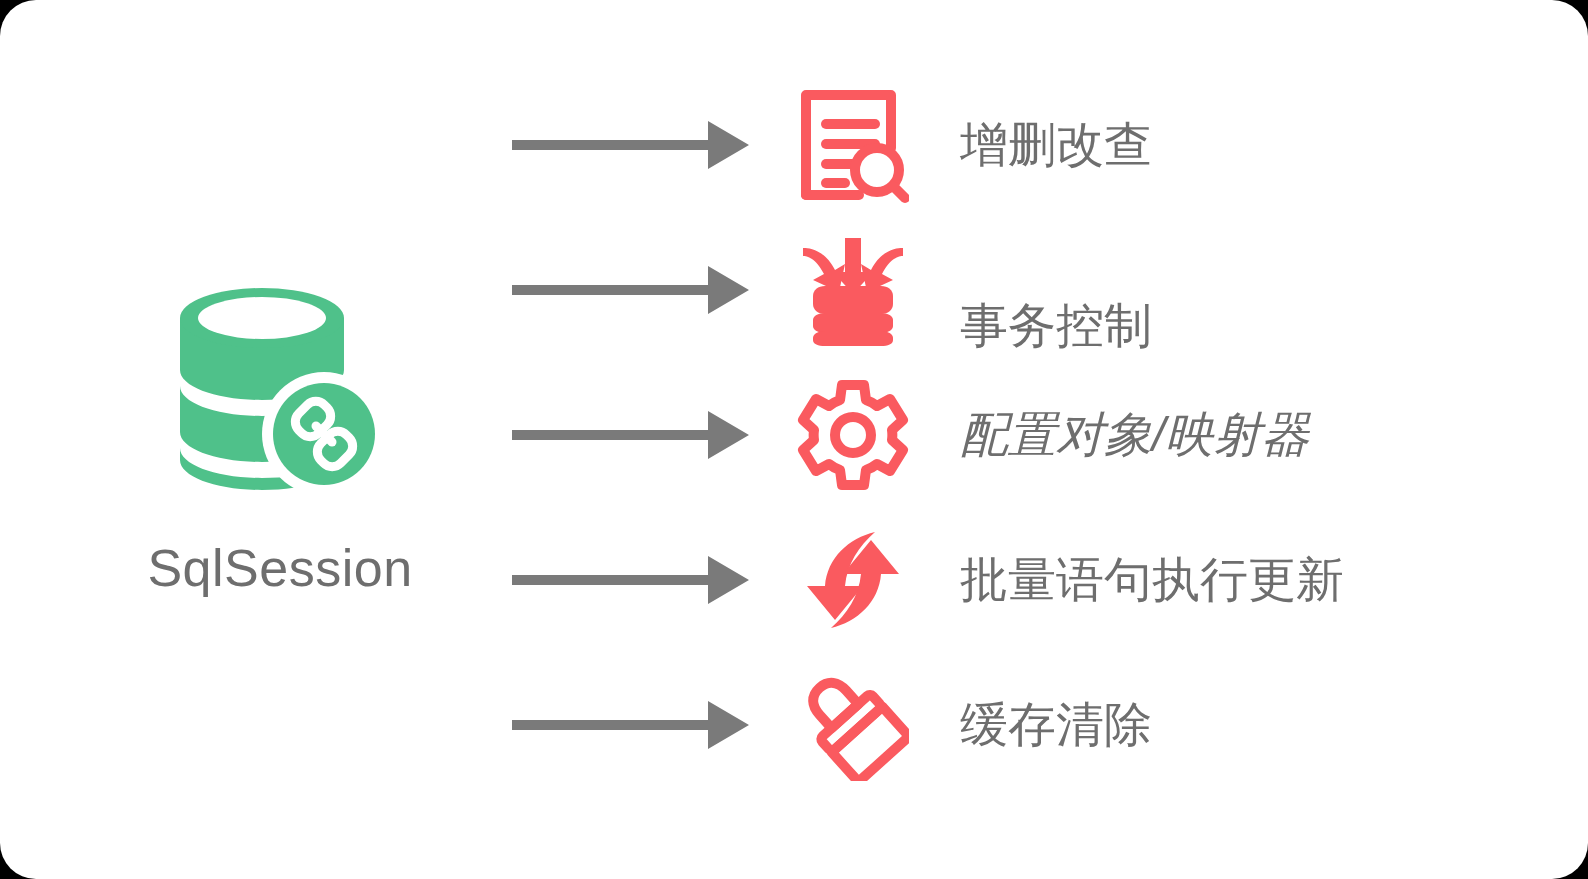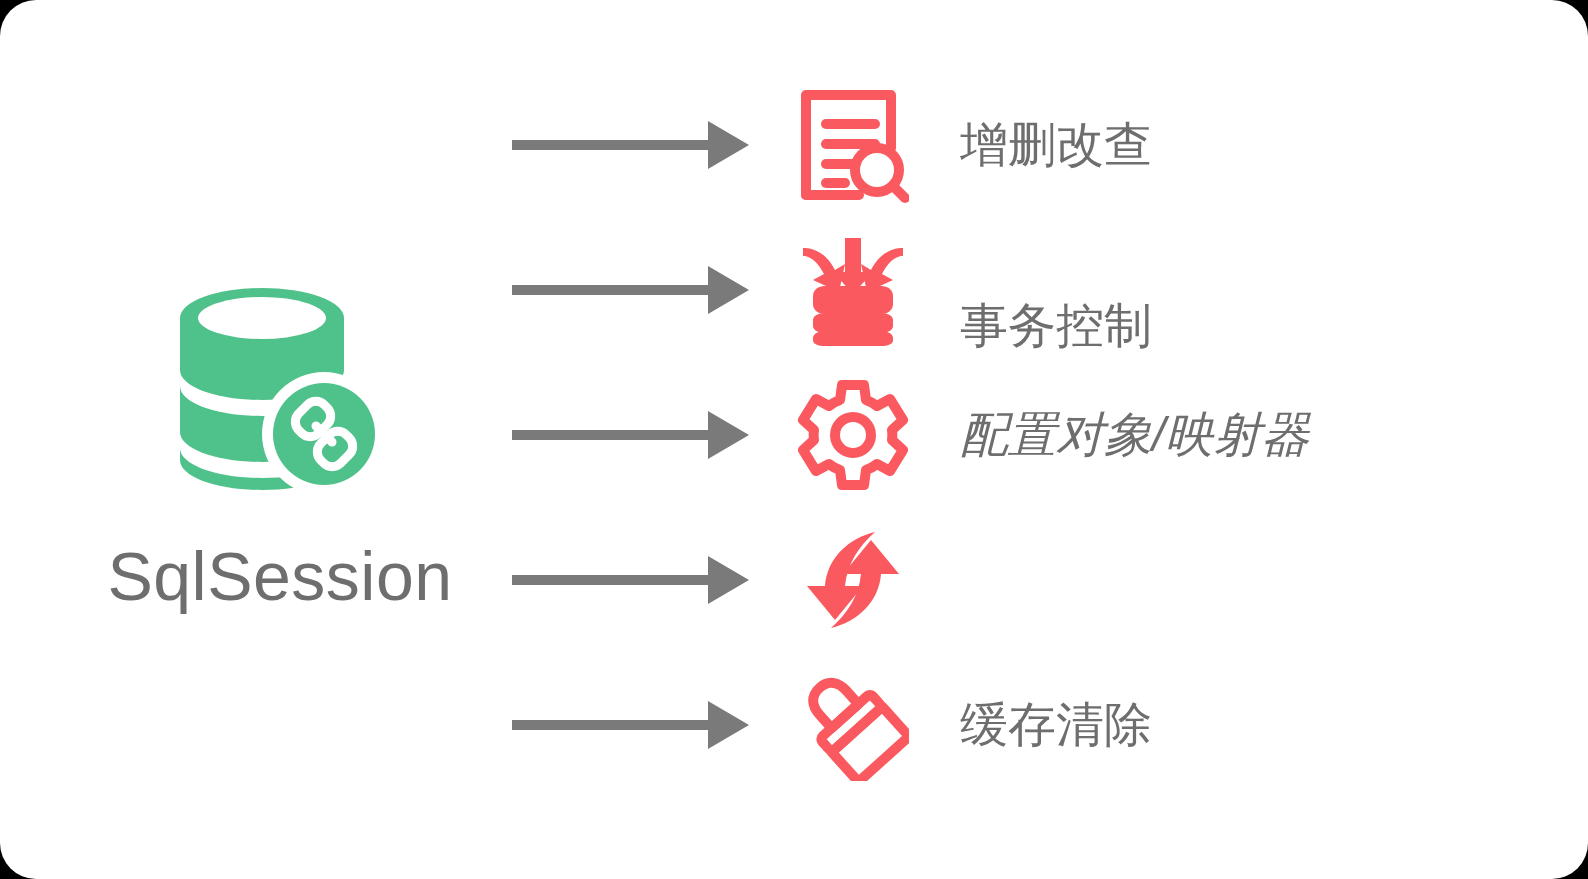--- a/index.html
+++ b/index.html
@@ -38,21 +38,21 @@
   }
   .db-icon-wrap {
     position: relative;
     width: 212px;
     height: 214px;
   }
   .db-icon-wrap svg { display: block; }
 
   .source-label {
     margin-top: 46px;
-    font-size: 68px;
+    font-size: 52px;
     color: #6e6e6e;
     letter-spacing: 0.5px;
     line-height: 1;
     white-space: nowrap;
     font-weight: 400;
   }
 
   
   .rows {
     position: absolute;
@@ -216,20 +216,21 @@
       <div class="icon-cell">
         <svg width="112" height="112" viewBox="0 0 112 112" xmlns="http://www.w3.org/2000/svg">
           <g fill="#FA5A5F">
 
             <path d="M78 8 C52 14 30 34 28 62 L10 62 L38 96 L66 62 L48 62 C50 40 62 22 78 8 Z"></path>
 
             <path d="M34 104 C60 98 82 78 84 50 L102 50 L74 16 L46 50 L64 50 C62 72 50 90 34 104 Z"></path>
           </g>
         </svg>
       </div>
+      <div class="label-cell">批量语句执行更新</div>
     </div>
 
     <div class="row" style="top:665px;">
       <div class="arrow-cell">
         <svg width="237" height="60" viewBox="0 0 237 60" xmlns="http://www.w3.org/2000/svg">
           <path d="M0 25 L196 25 L196 6 L237 30 L196 54 L196 35 L0 35 Z" fill="#7A7A7A"></path>
         </svg>
       </div>
       <div class="icon-cell">
         <svg width="112" height="112" viewBox="0 0 112 112" xmlns="http://www.w3.org/2000/svg">

